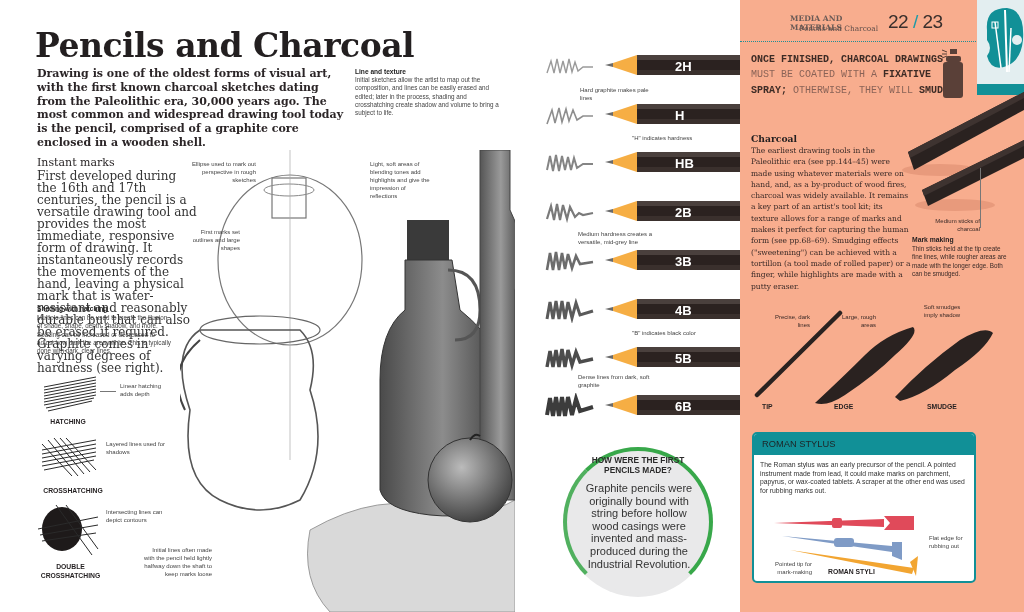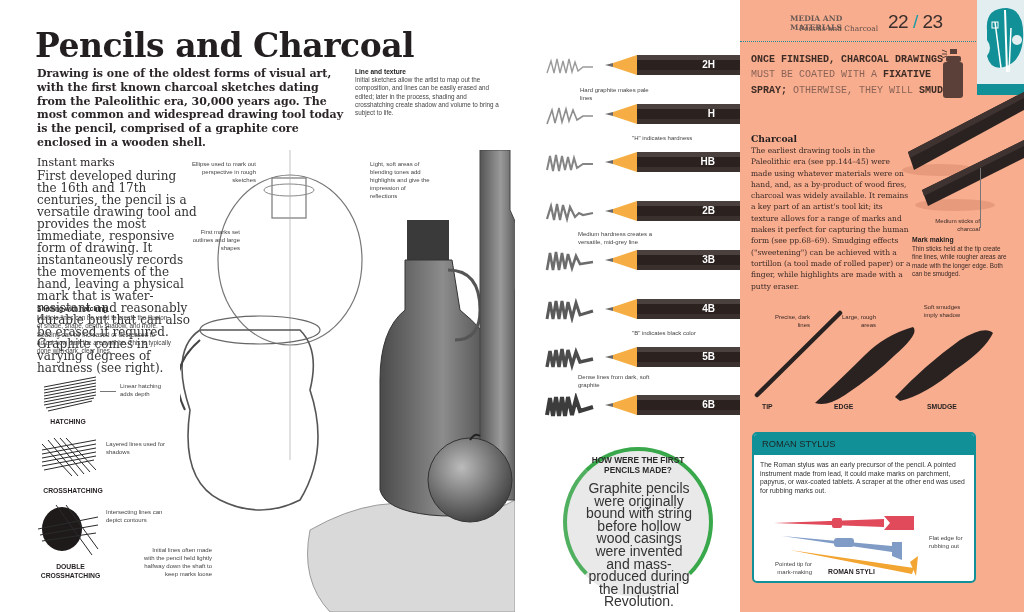--- a/index.html
+++ b/index.html
@@ -25,27 +25,27 @@
   .callout { font-size: 6px; line-height: 8px; color: #444; }
   .callout-line { background: #777; }
 
   
   #illustration { left: 180px; top: 150px; width: 335px; height: 462px; }
 
   
   .pencil { position: absolute; left: 545px; width: 195px; height: 26px; }
   .pencil .scribble { position: absolute; left: 0; top: 0; width: 55px; height: 26px; }
   .pencil .body { position: absolute; left: 60px; top: 2px; width: 135px; height: 20px; }
-  .pencil .grade { position: absolute; left: 130px; top: 6px; width: 40px; text-align: right; color: #fff; font-weight: bold; font-size: 10px; font-family: "Liberation Sans", sans-serif; }
+  .pencil .grade { position: absolute; left: 130px; top: 6px; width: 40px; text-align: left; color: #fff; font-weight: bold; font-size: 13px; font-family: "Liberation Sans", sans-serif; }
   .pencil-callout { font-size: 6px; line-height: 8px; color: #444; }
 
   
   #circle { left: 563px; top: 447px; width: 150px; height: 150px; border-radius: 50%; background: #e9e9ea; border: 4px solid #38a84a; border-bottom-color: #e9e9ea; border-left-color: #51b05f; }
   #circle-head { left: 583px; top: 455px; width: 110px; text-align: center; font-size: 8.3px; font-weight: bold; line-height: 10px; color: #2a2a2a; }
-  #circle-body { left: 585px; top: 482px; width: 108px; text-align: center; font-size: 14px; line-height: 12.6px; color: #333; }
+  #circle-body { left: 585px; top: 482px; width: 108px; text-align: center; font-size: 11px; line-height: 12.6px; color: #333; }
 
   
   #panel { left: 740px; top: 0; width: 284px; height: 612px; background: #f8ad8e; }
   #section-title { left: 790px; top: 14px; font-size: 7.6px; font-weight: bold; color: #6a5a56; text-align: left; width: 88px; }
   #section-sub { left: 790px; top: 24px; font-size: 7.4px; color: #5d4d49; text-align: right; width: 88px; }
   #page-num { left: 888px; top: 11px; font-size: 19px; color: #3a2f2c; font-family: "Liberation Sans", sans-serif; letter-spacing: -0.5px; }
   #page-num .slash { color: #1e9aa6; }
   #dotted { left: 740px; top: 41px; width: 240px; height: 0; border-top: 1.5px dotted #1e8f98; }
   #icon-box { left: 977px; top: 0; width: 47px; height: 84px; background: #e3eef0; }
   #icon-bar { left: 977px; top: 84px; width: 47px; height: 11px; background: #119097; }

